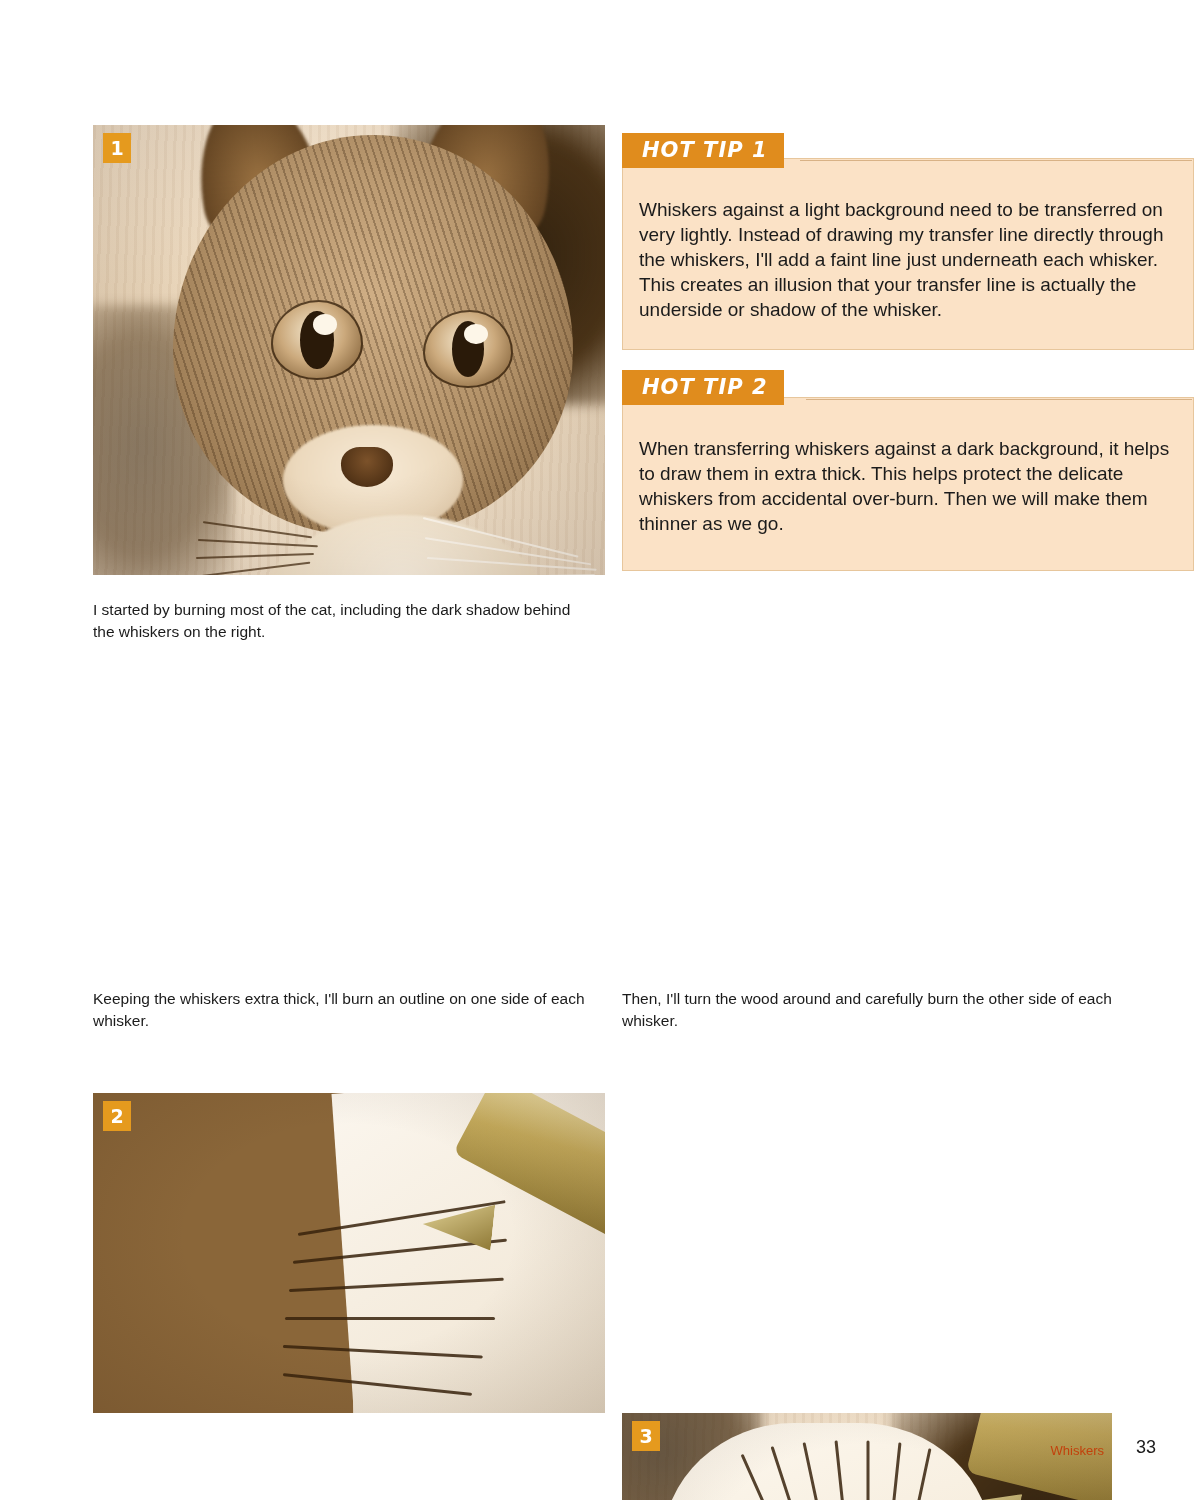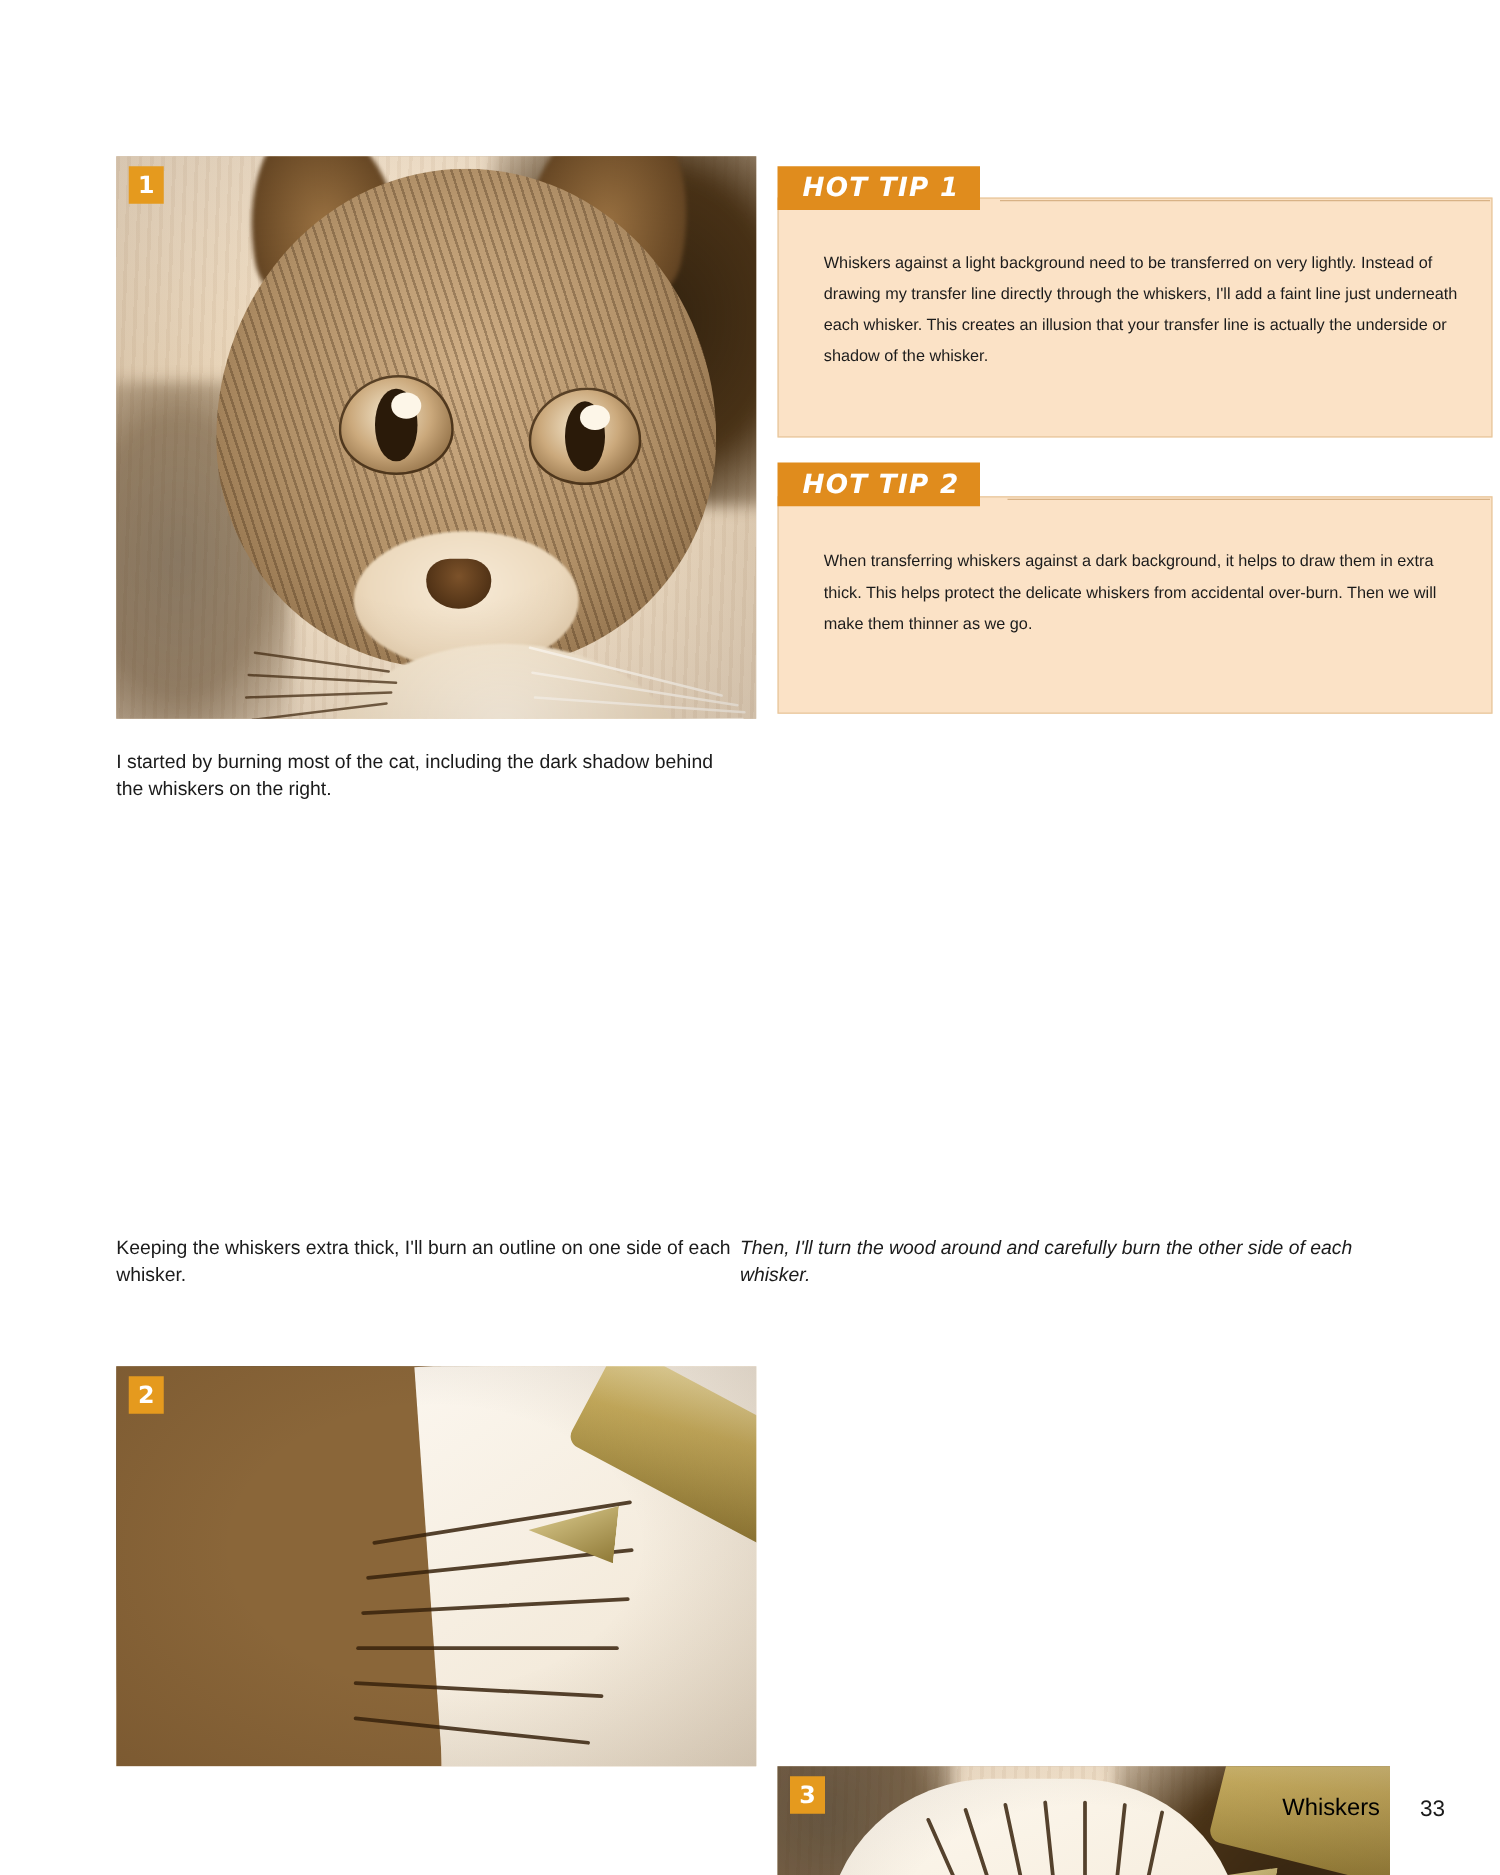--- a/index.html
+++ b/index.html
@@ -53,24 +53,24 @@
   }
 
   
   .tipbox {
     position: absolute;
     background: #fbe2c6;
     border: 1px solid #e7c69c;
   }
   .tipbox .tipbody {
     position: absolute;
-    left: 36px;
+    left: 16px;
     right: 18px;
     top: 38px;
-    font-size: 13px;
+    font-size: 19px;
     line-height: 25px;
     color: #1b1b1b;
   }
   .tiptab {
     position: absolute;
     background: #e08c1d;
     color: #ffffff;
     font-family: "DejaVu Sans", sans-serif;
     font-weight: bold;
     font-style: italic;
@@ -85,22 +85,22 @@
     height: 1px;
     background: #d8b286;
     z-index: 2;
   }
 
   
   .footer-label {
     position: absolute;
     right: 96px;
     bottom: 42px;
-    font-size: 19px;
-    color: #000000;
+    font-size: 13px;
+    color: #c2410c;
   }
   .footer-page {
     position: absolute;
     right: 44px;
     bottom: 42px;
     font-size: 18px;
     color: #1b1b1b;
   }
 
   
@@ -276,20 +276,20 @@
     <div class="whisk thick" style="left:308px; top:34px; width:185px; transform:rotate(102deg);"></div>
     <div style="position:absolute; left:355px; top:-30px; width:160px; height:110px;
                 background:linear-gradient(170deg,#f0e3ae 0%,#c7ad5f 45%,#8d7633 100%);
                 border-radius:10px; transform:rotate(14deg);"></div>
     <div style="position:absolute; left:318px; top:74px; width:78px; height:56px;
                 background:linear-gradient(150deg,#e9dba2,#8f7936);
                 clip-path: polygon(100% 0, 100% 100%, 0 46%); transform:rotate(10deg);"></div>
     <div class="vig"></div>
     <div class="step-num">3</div>
   </div>
-  <div class="cap" style="left:592px; top:972px; width:495px;font-style:italic;">Then, I'll turn the wood around and carefully burn the other side of each whisker.</div>
+  <div class="cap" style="left:622px; top:972px; width:495px;">Then, I'll turn the wood around and carefully burn the other side of each whisker.</div>
 
 
 
   <div class="footer-label">Whiskers</div>
   <div class="footer-page">33</div>
 
 </div>
 
 </body></html>

